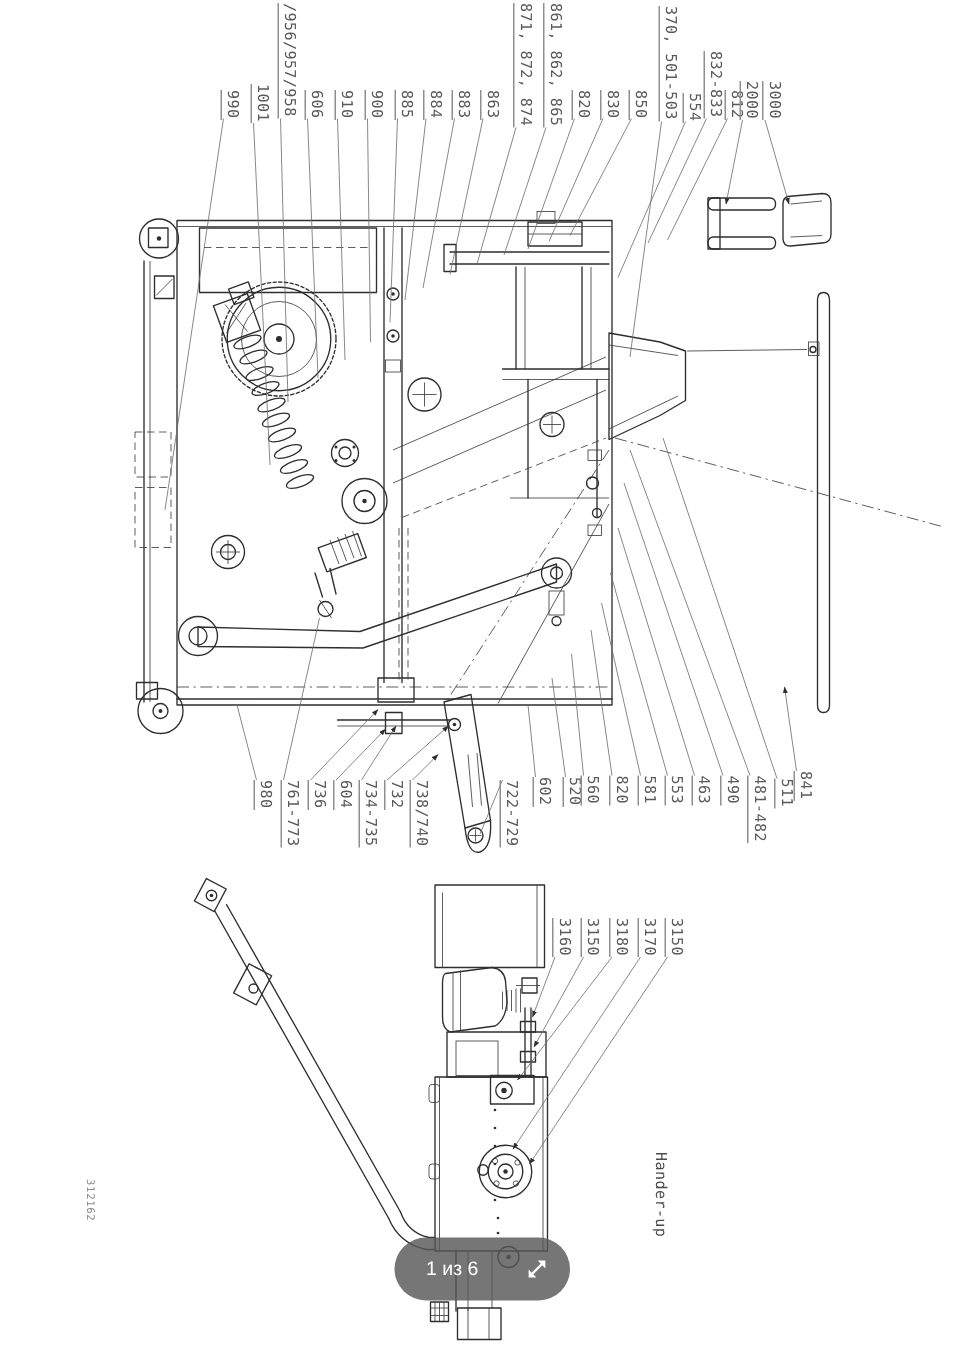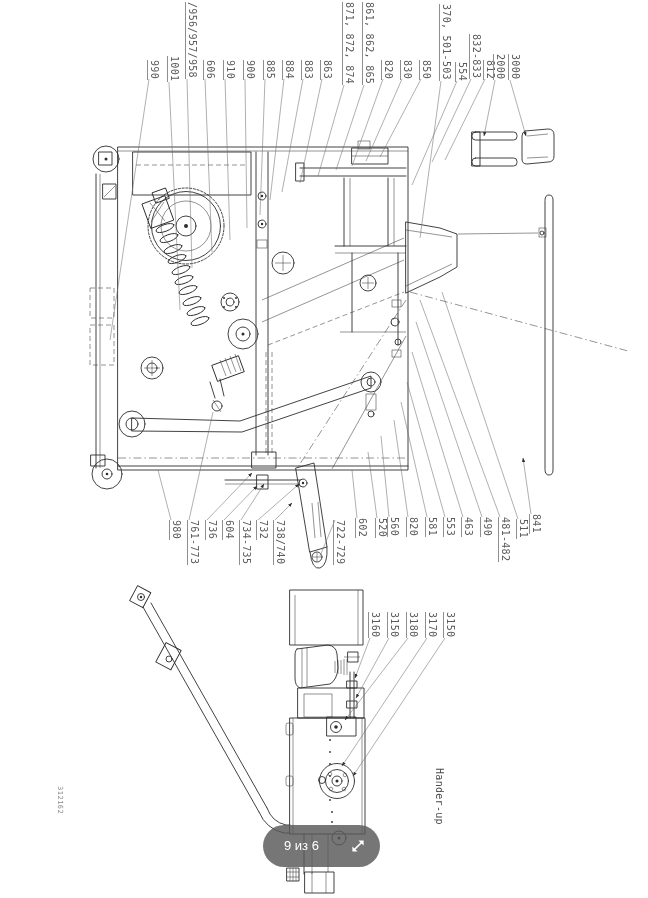--- a/index.html
+++ b/index.html
@@ -370,21 +370,21 @@
   <span class="callout" style="left:400px;top:612px">3150</span>
   <span class="callout" style="left:419px;top:612px">3180</span>
   <span class="callout" style="left:438px;top:612px">3170</span>
   <span class="callout" style="left:456px;top:612px">3150</span>
 
   <span class="note" style="left:445px;top:768px">Hander-up</span>
   <span class="docnum" style="left:64px;top:786px">312162</span>
 </div>
 
 <div class="pill">
-  <span class="pill-text">9 из 6</span>
+  <span class="pill-text">1 из 6</span>
   <span class="pill-btn">
     <svg width="16" height="16" viewBox="0 0 16 16">
       <line x1="4.6" y1="11.4" x2="11.4" y2="4.6" stroke="#ffffff" stroke-width="1.5"></line>
       <polygon points="8.4,2.4 13.6,2.4 13.6,7.6" fill="#ffffff"></polygon>
       <polygon points="2.4,8.4 2.4,13.6 7.6,13.6" fill="#ffffff"></polygon>
     </svg>
   </span>
 </div>
 
 </body></html>

